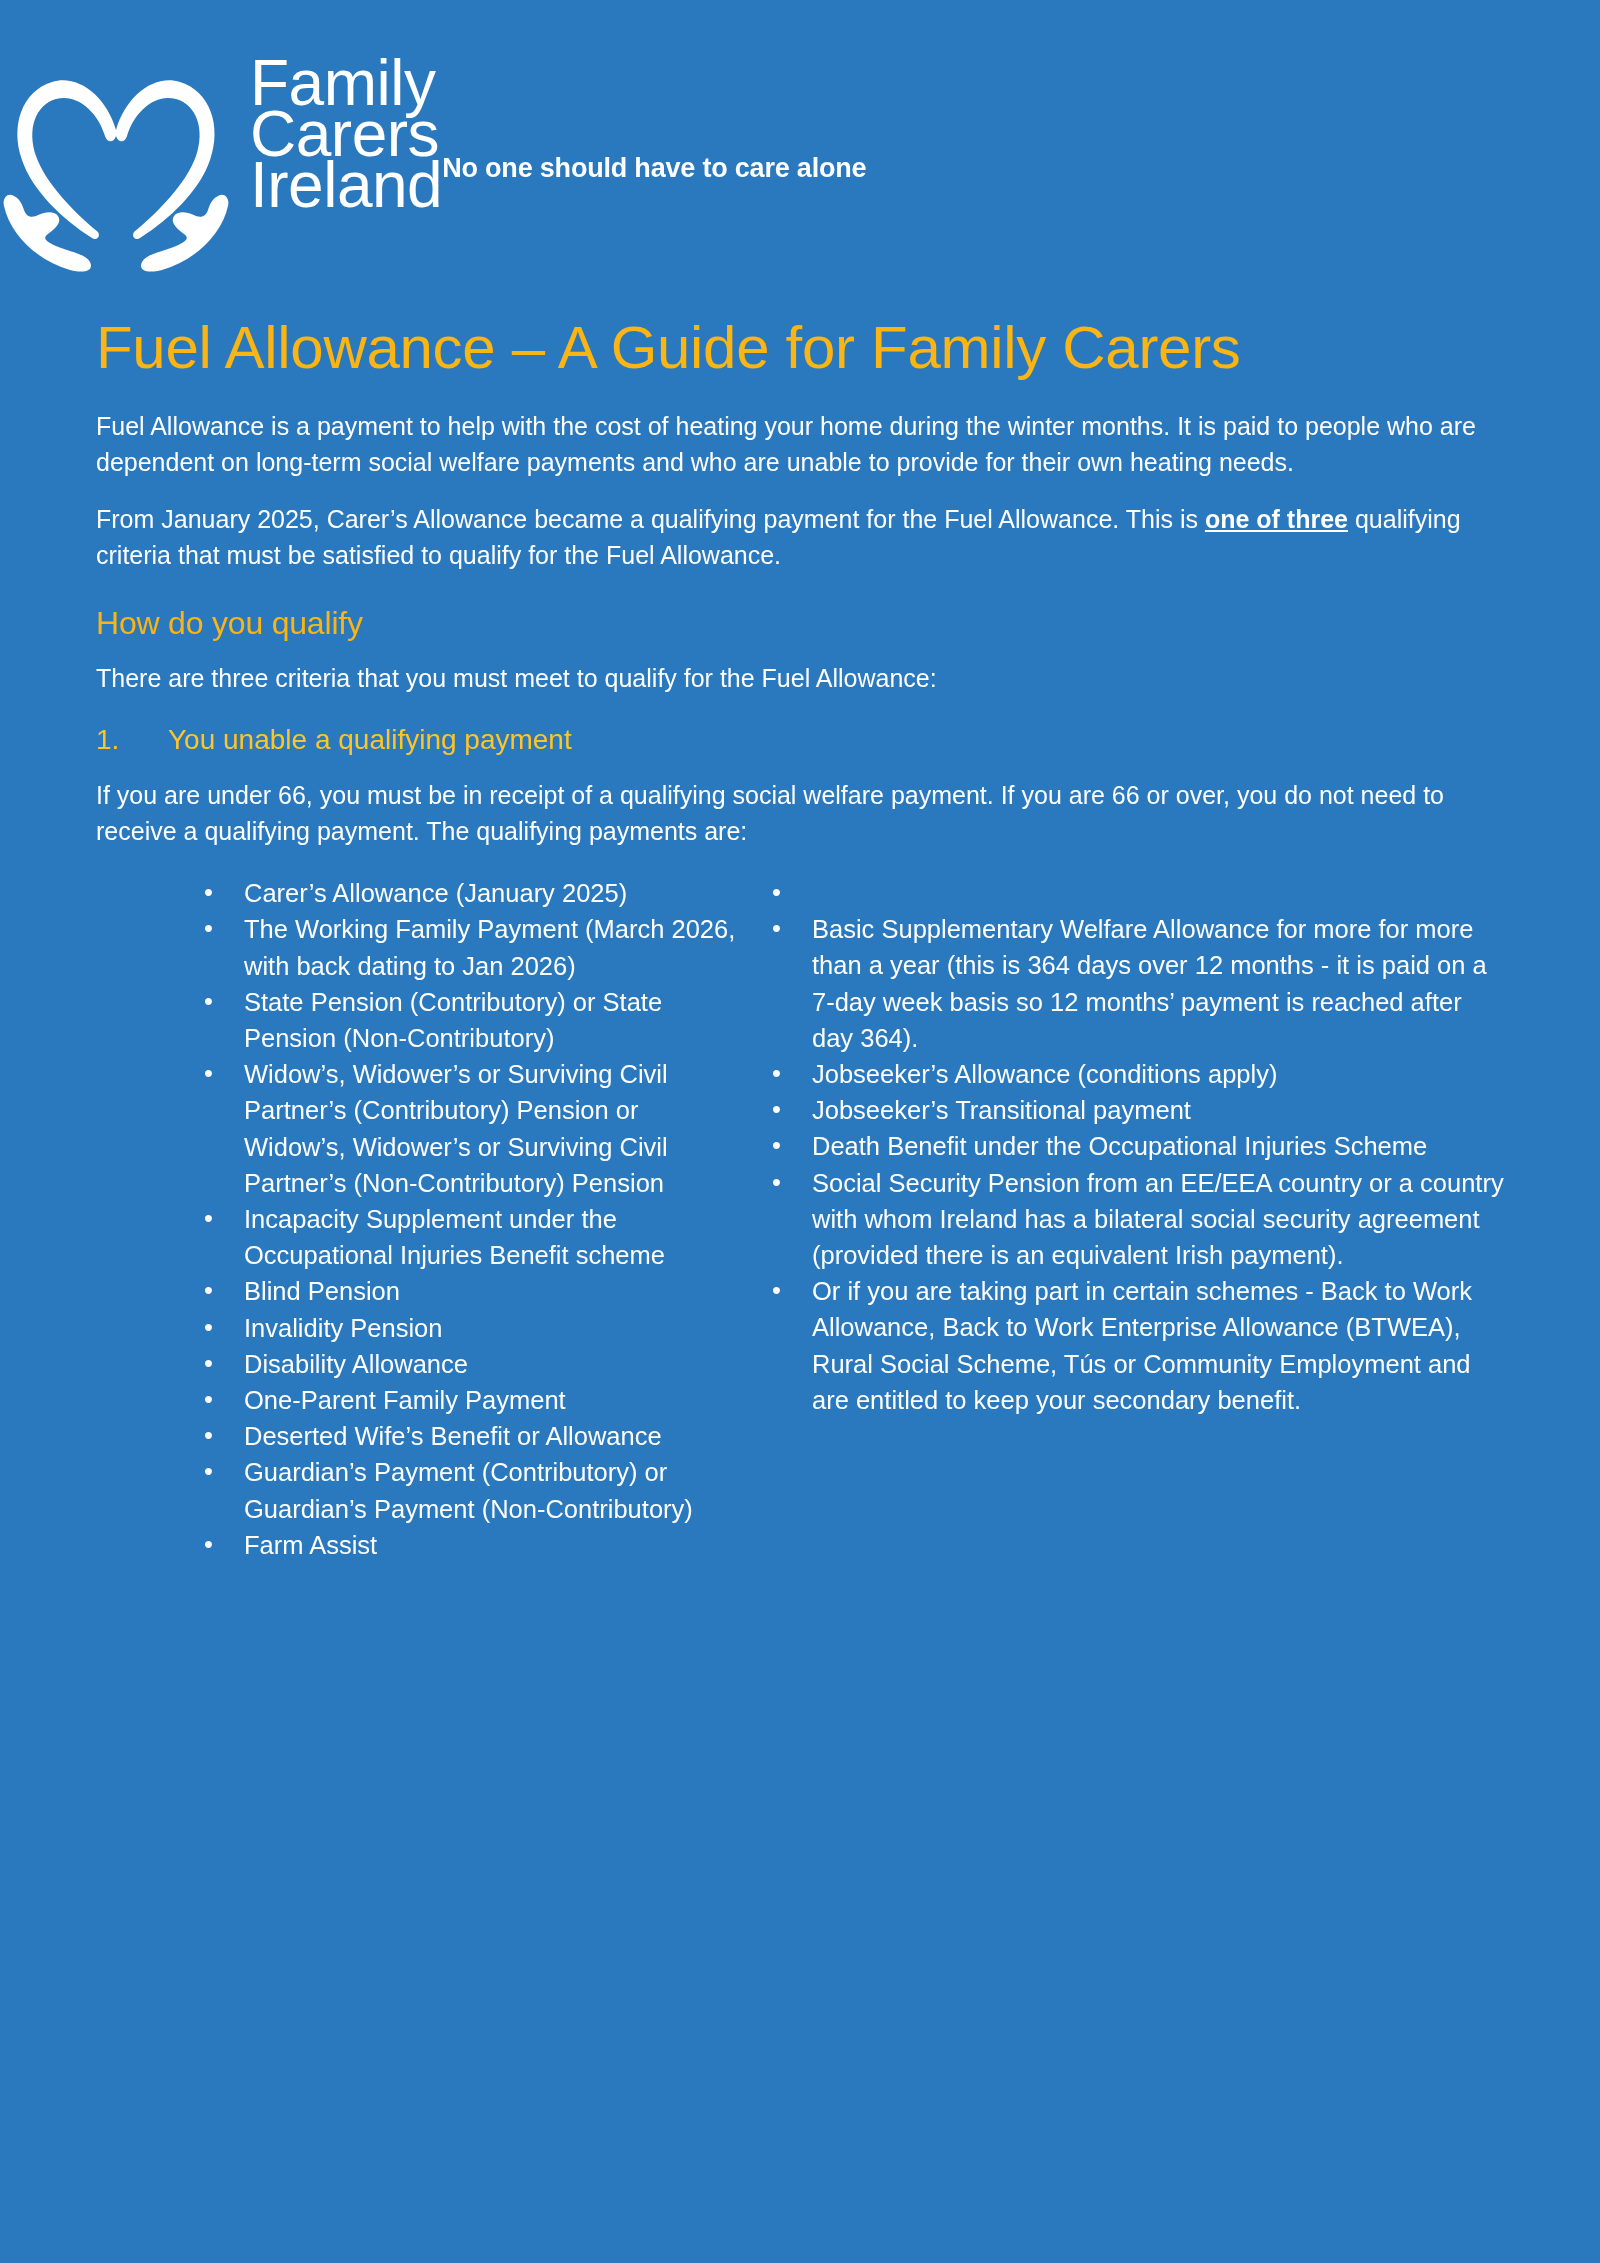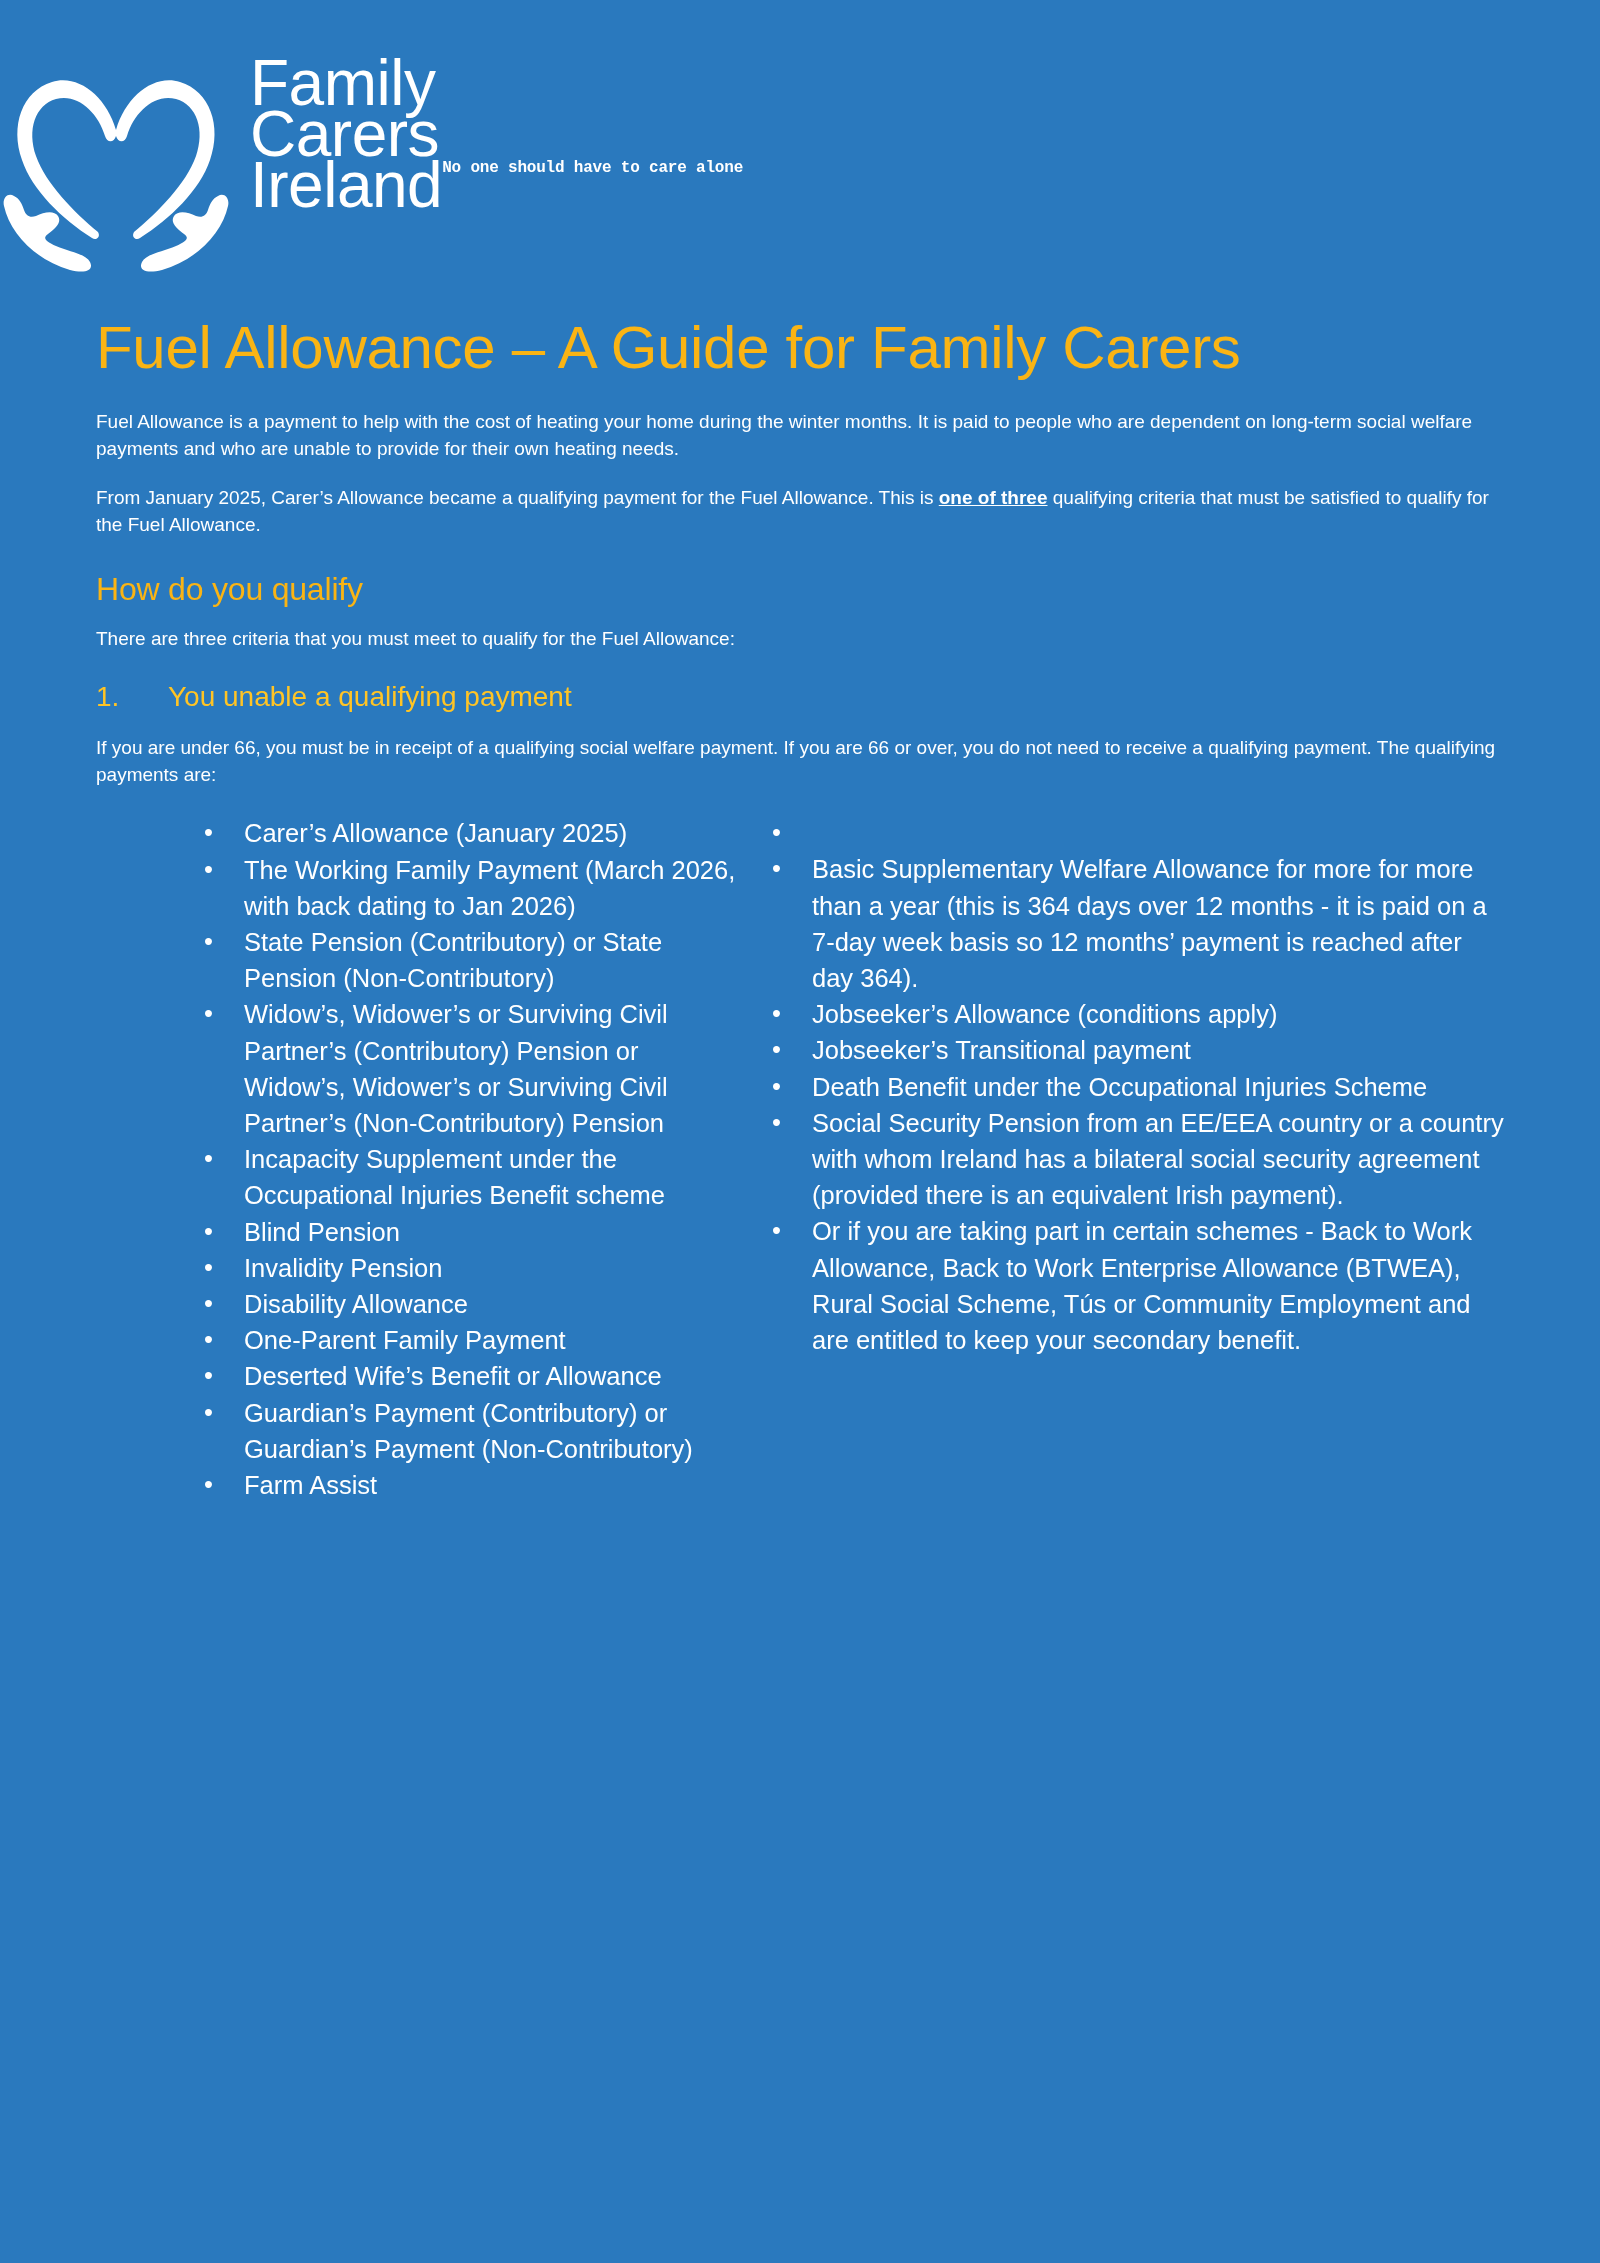--- a/index.html
+++ b/index.html
@@ -46,22 +46,22 @@
   .wordmark-line {
     color: #FFFFFF;
     font-family: "Liberation Sans", sans-serif;
     font-size: 64px;
     font-weight: 300;
     letter-spacing: -0.5px;
     white-space: nowrap;
   }
   .tagline {
     color: #FFFFFF;
-    font-family: Liberation Mono, monospace;
-    font-size: 16px;
+    font-family: Liberation Sans, sans-serif;
+    font-size: 27px;
     font-weight: 700;
     letter-spacing: -0.2px;
     margin-top: 12px;
     text-align: center;
   }
 
   
   .content {
     padding: 0 96px;
     margin-top: 44px;
@@ -80,21 +80,21 @@
     font-family: "Liberation Sans", sans-serif;
     font-size: 32px;
     font-weight: 400;
     margin: 34px 0 20px 0;
     letter-spacing: -0.2px;
     line-height: 1.05;
   }
   p.body-text {
     color: #FFFFFF;
     font-family: "Liberation Sans", sans-serif;
-    font-size: 19px;
+    font-size: 25px;
     font-weight: 400;
     line-height: 1.42;
     margin: 0 0 22px 0;
   }
   p.body-text.tight { margin-bottom: 0; }
   .u-bold {
     font-weight: 700;
     text-decoration: underline;
   }
 

